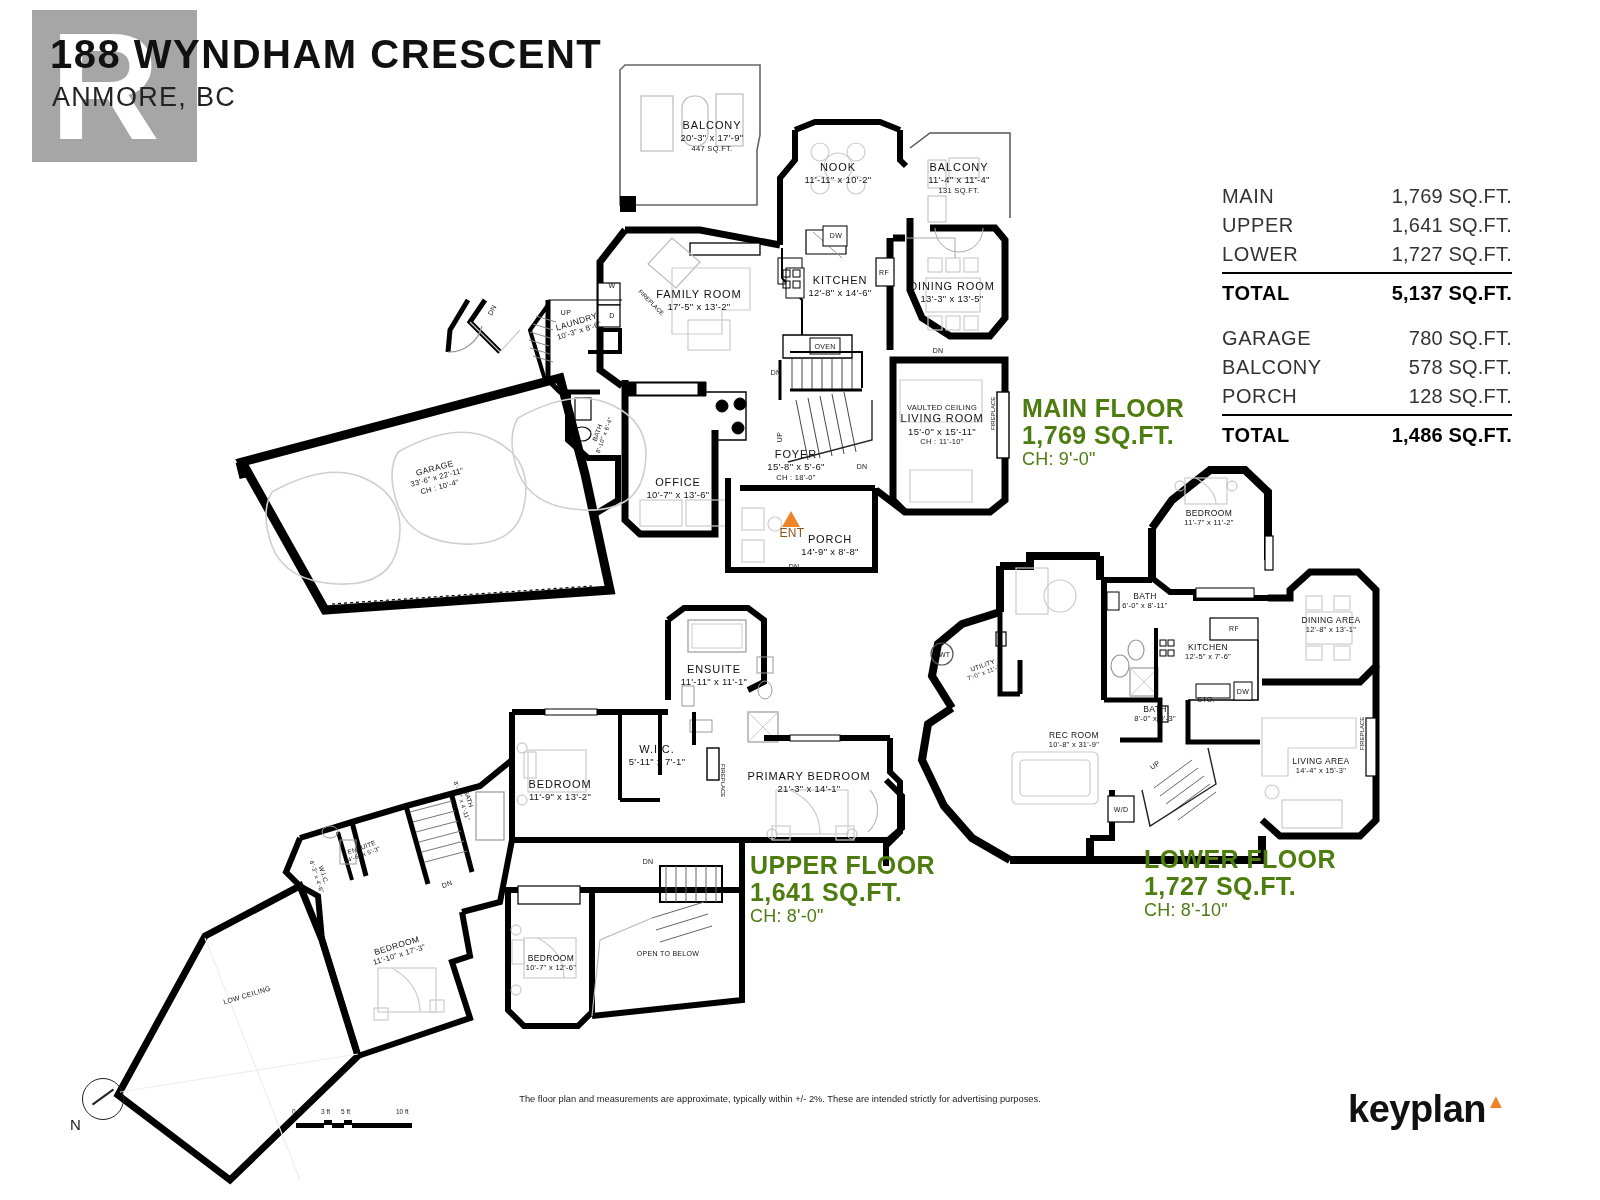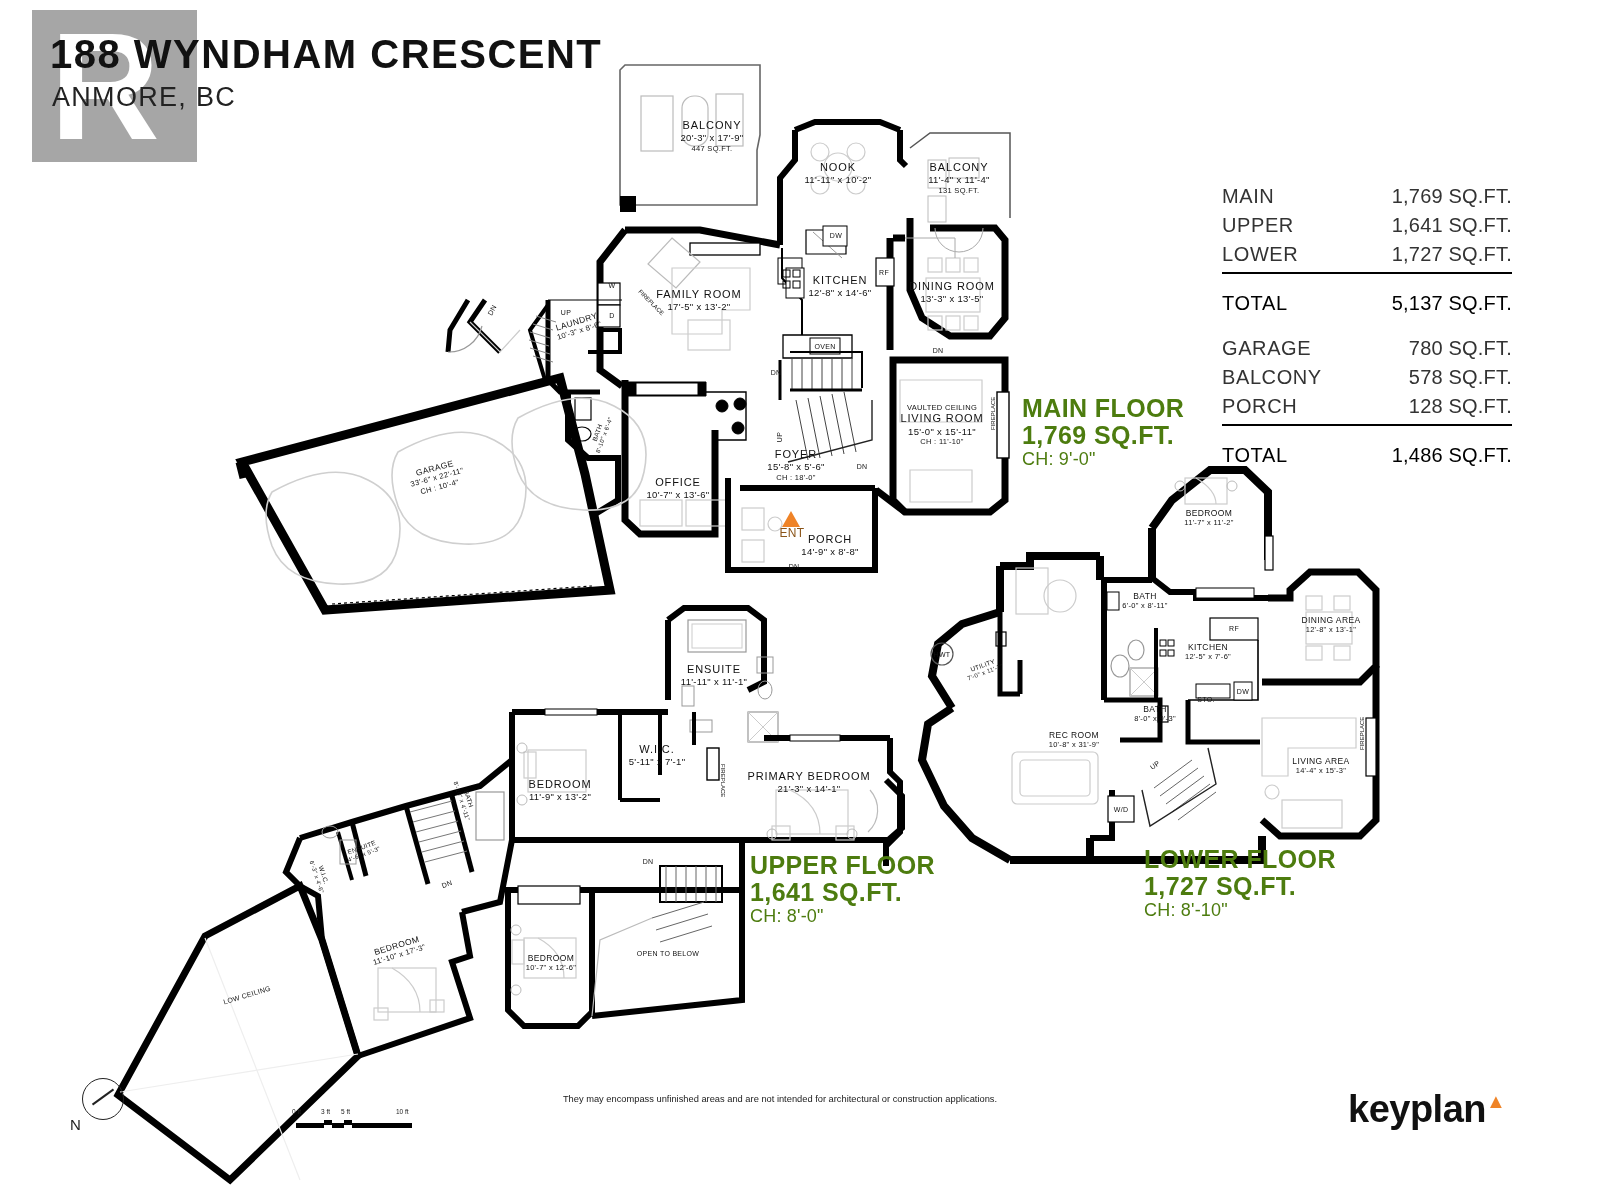--- a/index.html
+++ b/index.html
@@ -17,21 +17,21 @@
       color:#ffffff;font-weight:700;font-family:"Liberation Sans",sans-serif;}
 
   #addr-line1{left:50px;top:32px;font-size:40px;font-weight:700;letter-spacing:1.5px;color:#111;white-space:nowrap;}
   #addr-line2{left:52px;top:82px;font-size:27px;font-weight:400;letter-spacing:1.3px;color:#222;white-space:nowrap;}
 
   
   #summary{left:1222px;top:182px;width:290px;font-size:20px;color:#333;}
   #summary .row{display:flex;justify-content:space-between;align-items:baseline;padding:3px 0;}
   #summary .row .lab{letter-spacing:.6px;}
   #summary .row .val{letter-spacing:.2px;}
-  #summary .row.tot{font-weight:400;color:#000;padding-top:18px;}
+  #summary .row.tot{font-weight:700;color:#000;padding-top:8px;}
   #summary .rule{height:2px;background:#000;margin-top:3px;}
   #summary .gap{height:16px;}
 
   
   .ftitle{font-weight:700;color:#4d7c0f;line-height:1.06;}
   .ftitle .l1{font-size:25px;letter-spacing:.4px;white-space:nowrap;}
   .ftitle .l2{font-size:25px;letter-spacing:.4px;white-space:nowrap;}
   .ftitle .l3{font-size:18px;font-weight:400;letter-spacing:.2px;white-space:nowrap;margin-top:2px;}
 
   
@@ -650,16 +650,16 @@
   <div class="bar">
     <i style="left:4px;top:3px;width:28px;height:5px;"></i>
     <i style="left:32px;top:0px;width:8px;height:5px;"></i>
     <i style="left:40px;top:3px;width:12px;height:5px;"></i>
     <i style="left:52px;top:0px;width:8px;height:5px;"></i>
     <i style="left:60px;top:3px;width:60px;height:5px;"></i>
   </div>
 </div>
 
 <div class="abs" id="disclaimer">
-  <div>They may encompass unfinished areas and are not intended for architectural or construction applications.</div>
+  <div>The floor plan and measurements are approximate, typically within +/- 2%. These are intended strictly for advertising purposes.</div>
 </div>
 
 <div class="abs" id="keyplan"><span>keyplan</span><span class="fox">▲</span></div>
 
 </body></html>

